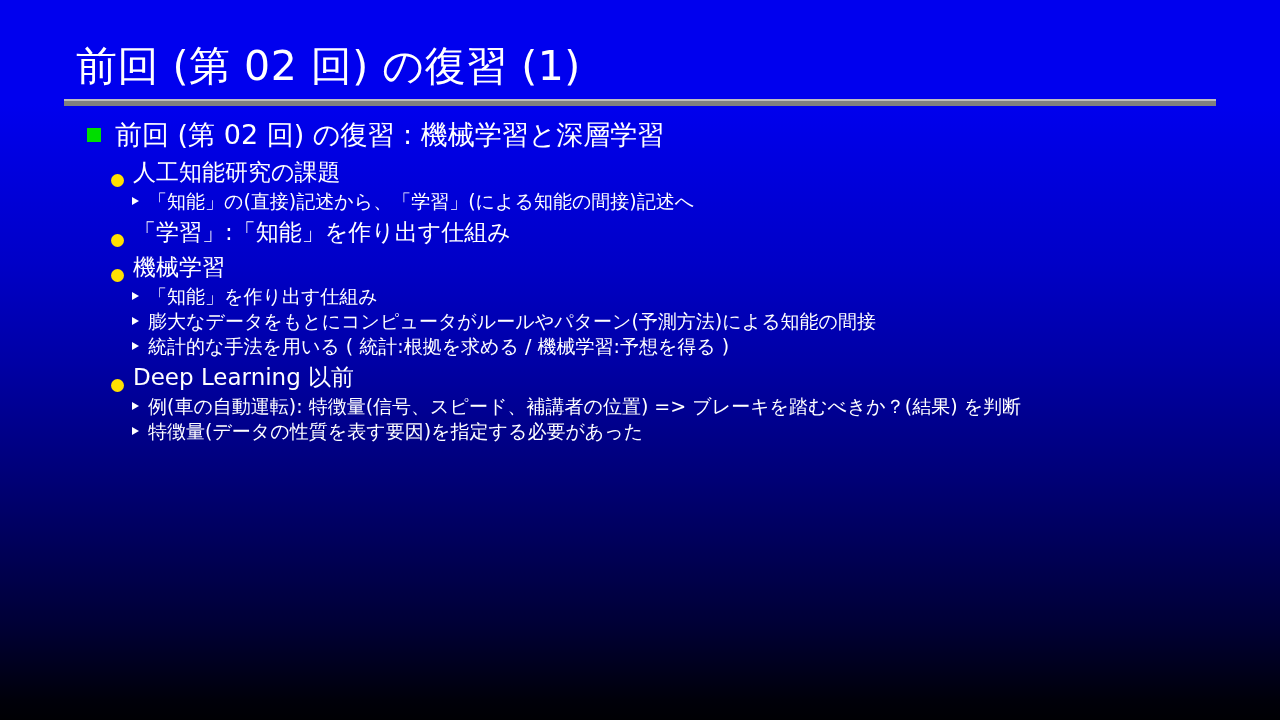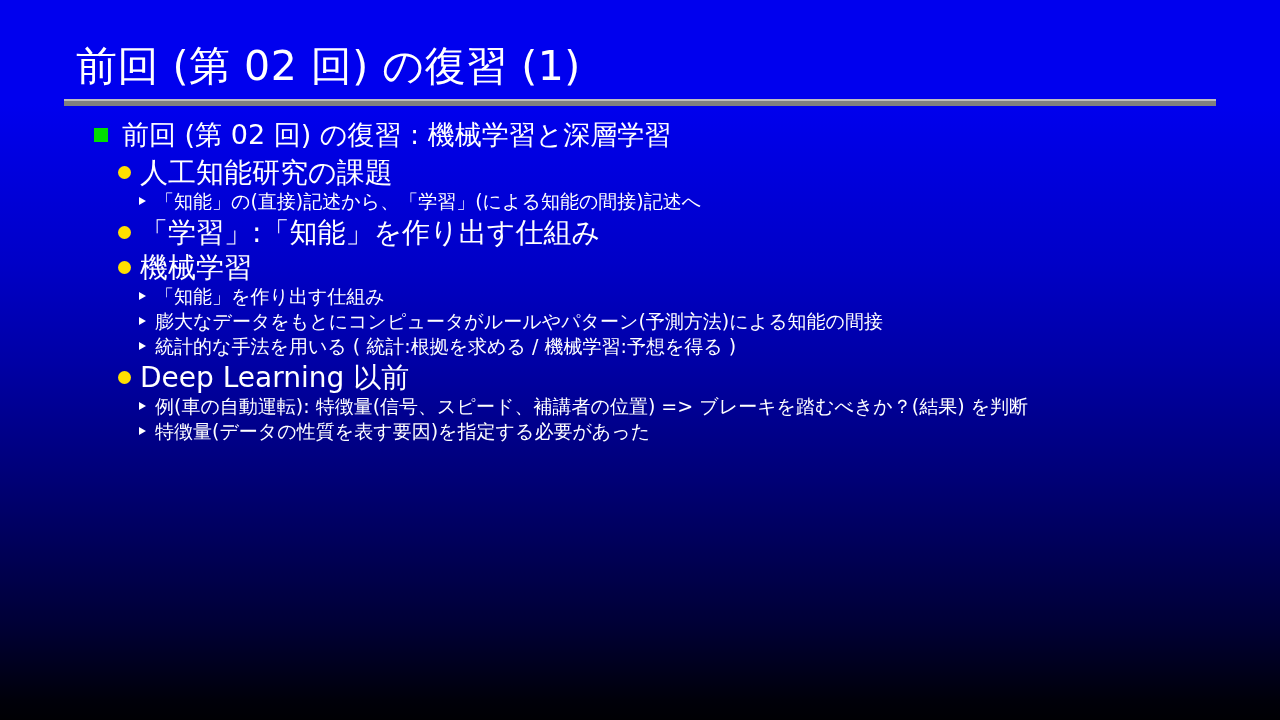--- a/index.html
+++ b/index.html
@@ -55,21 +55,21 @@
     width: 1152px;
     height: 7px;
     background: #808080;
     border-top: 2px solid #bdbdbd;
     box-sizing: border-box;
   }
 
   
   .body-area {
     position: absolute;
-    left: 8px;
+    left: 1px;
     top: 108px;
     width: 1132px;
     height: 612px;
   }
 
   .row {
     position: relative;
     display: flex;
     align-items: flex-start;
     white-space: nowrap;
@@ -89,23 +89,24 @@
     height: 14px;
     background: #00dd00;
     margin-top: 10px;
     margin-right: 14px;
   }
 
   
   .lvl2 {
     margin-left: 110px;
     margin-top: 6px;
-    font-size: 28px;
+    font-size: 23px;
     line-height: 29px;
     color: #ffffff;
+    align-items: flex-end;
   }
   .bullet-disc {
     flex: 0 0 auto;
     width: 13px;
     height: 13px;
     border-radius: 50%;
     background: #ffe000;
     margin-top: 8px;
     margin-right: 9px;
   }

